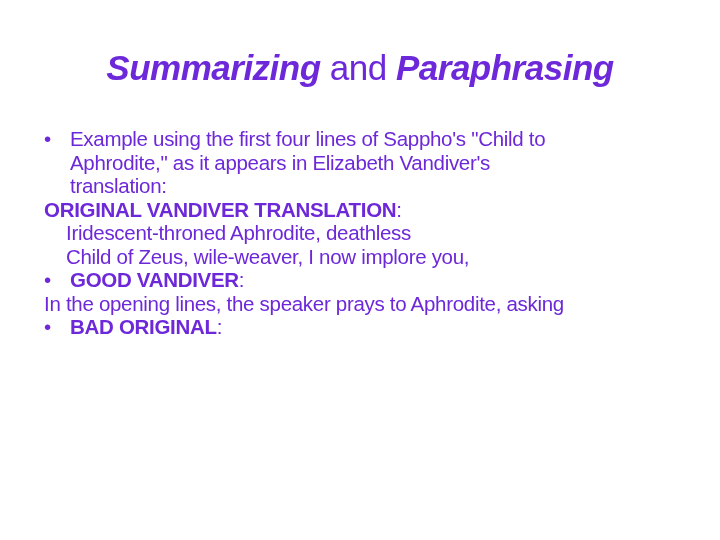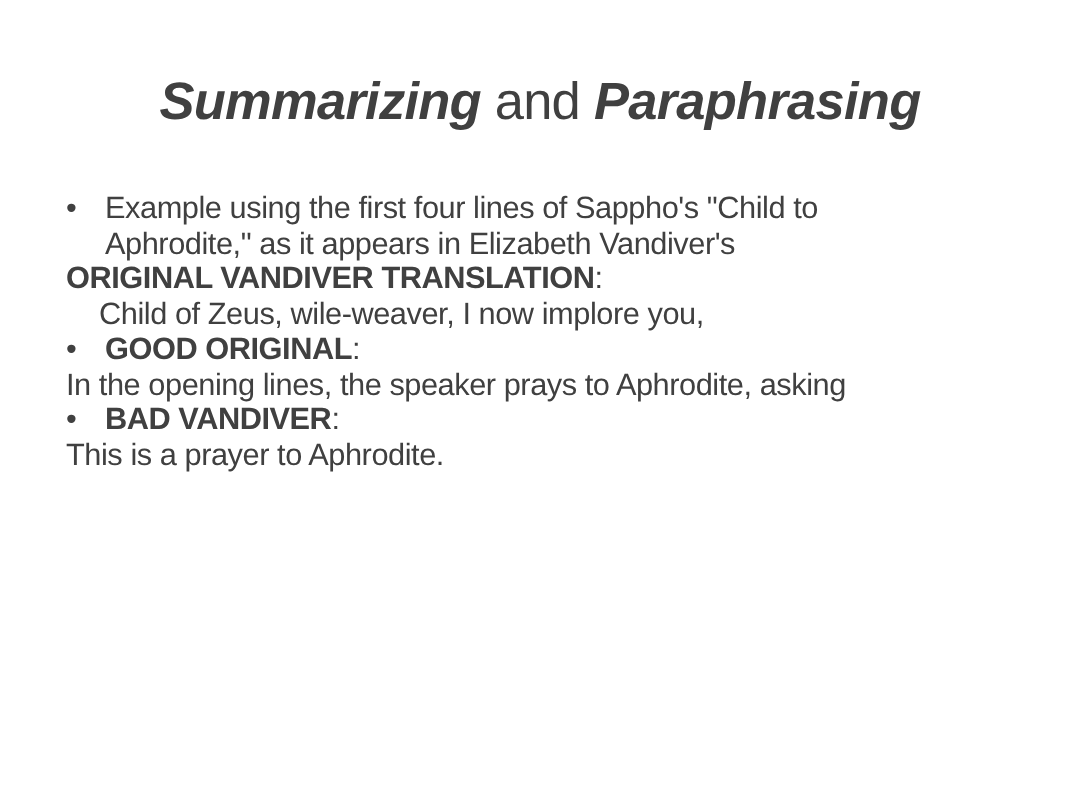--- a/index.html
+++ b/index.html
@@ -1,20 +1,20 @@
 <!DOCTYPE html>
 <html><head>
   <meta charset="utf-8">
   <style>
     html, body { margin: 0; padding: 0; background: #ffffff; }
     .slide {
       position: relative;
       width: 720px; height: 540px;
       background: #ffffff;
-      color: #404040;
+      color: #6d28d9;
       font-family: "Liberation Sans", "DejaVu Sans", sans-serif;
       overflow: hidden;
     }
     .title {
       position: absolute;
       left: 0; top: 44px; width: 720px;
       text-align: center;
       font-size: 35px;
       line-height: 48px;
       letter-spacing: -0.5px;
@@ -44,31 +44,32 @@
     <span class="em">Summarizing</span><span> and </span><span class="em">Paraphrasing</span>
   </div>
 
   <div class="body">
 
     <div class="line bullet-line">
       <span class="bullet">•</span>
       <span>Example using the first four lines of Sappho's "Child to</span>
     </div>
     <div class="line wrap-indent">Aphrodite," as it appears in Elizabeth Vandiver's</div>
+    <div class="line wrap-indent">translation:</div>
 
     <div class="line">
       <span class="b">ORIGINAL VANDIVER TRANSLATION</span><span>:</span>
     </div>
+    <div class="line poem">Iridescent-throned Aphrodite, deathless</div>
     <div class="line poem">Child of Zeus, wile-weaver, I now implore you,</div>
 
     <div class="line bullet-line">
       <span class="bullet">•</span>
-      <span class="b">GOOD ORIGINAL</span><span>:</span>
+      <span class="b">GOOD VANDIVER</span><span>:</span>
     </div>
     <div class="line">In the opening lines, the speaker prays to Aphrodite, asking</div>
 
     <div class="line bullet-line">
       <span class="bullet">•</span>
-      <span class="b">BAD VANDIVER</span><span>:</span>
+      <span class="b">BAD ORIGINAL</span><span>:</span>
     </div>
-    <div class="line">This is a prayer to Aphrodite.</div>
   </div>
 </div>
 
 </body></html>

